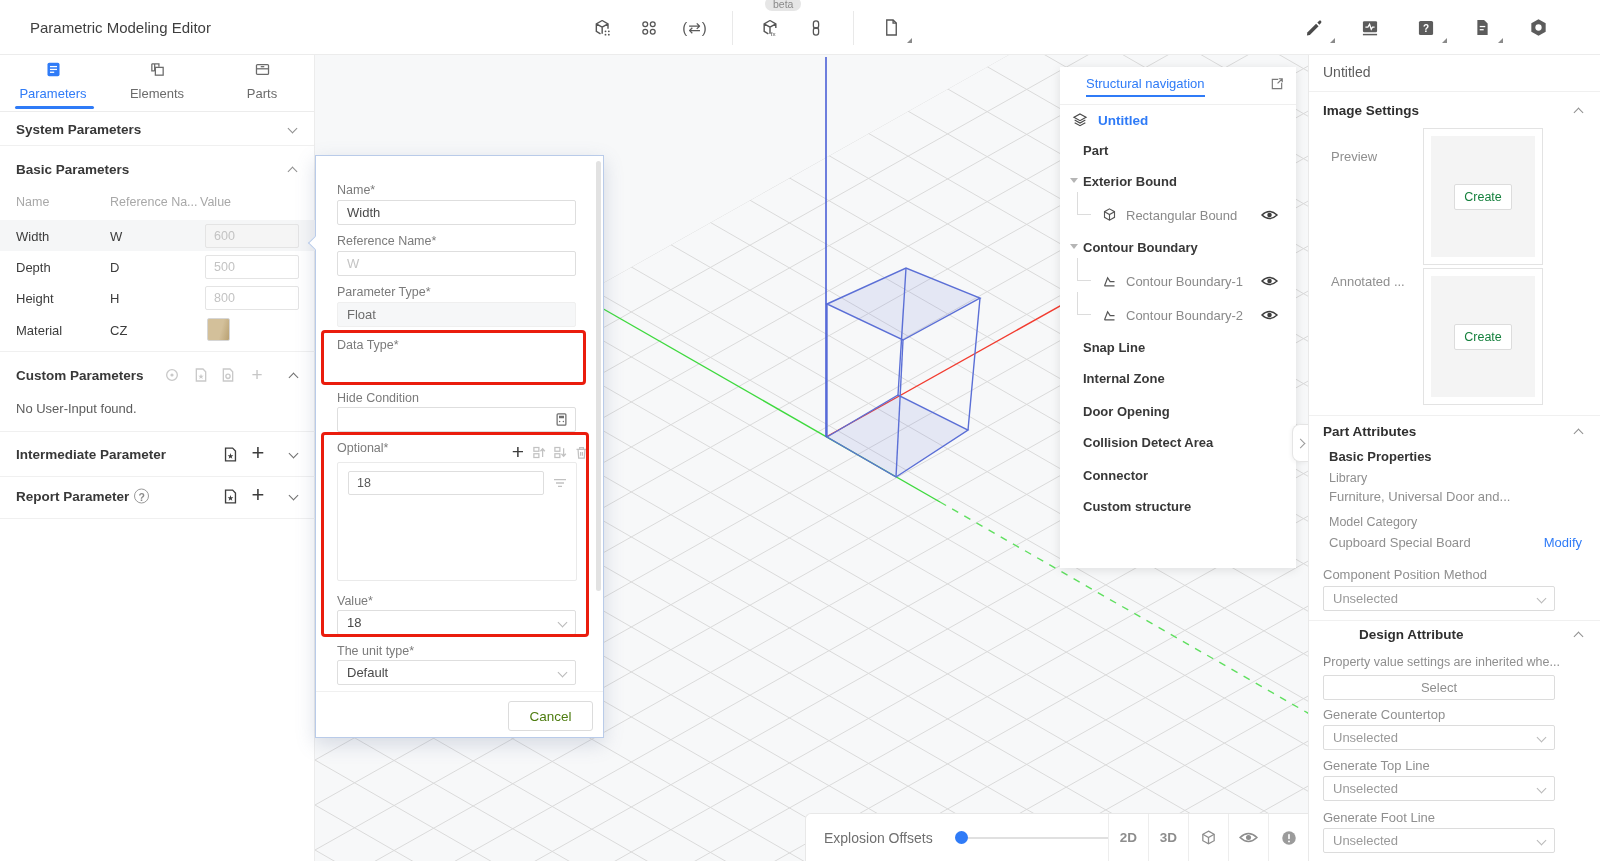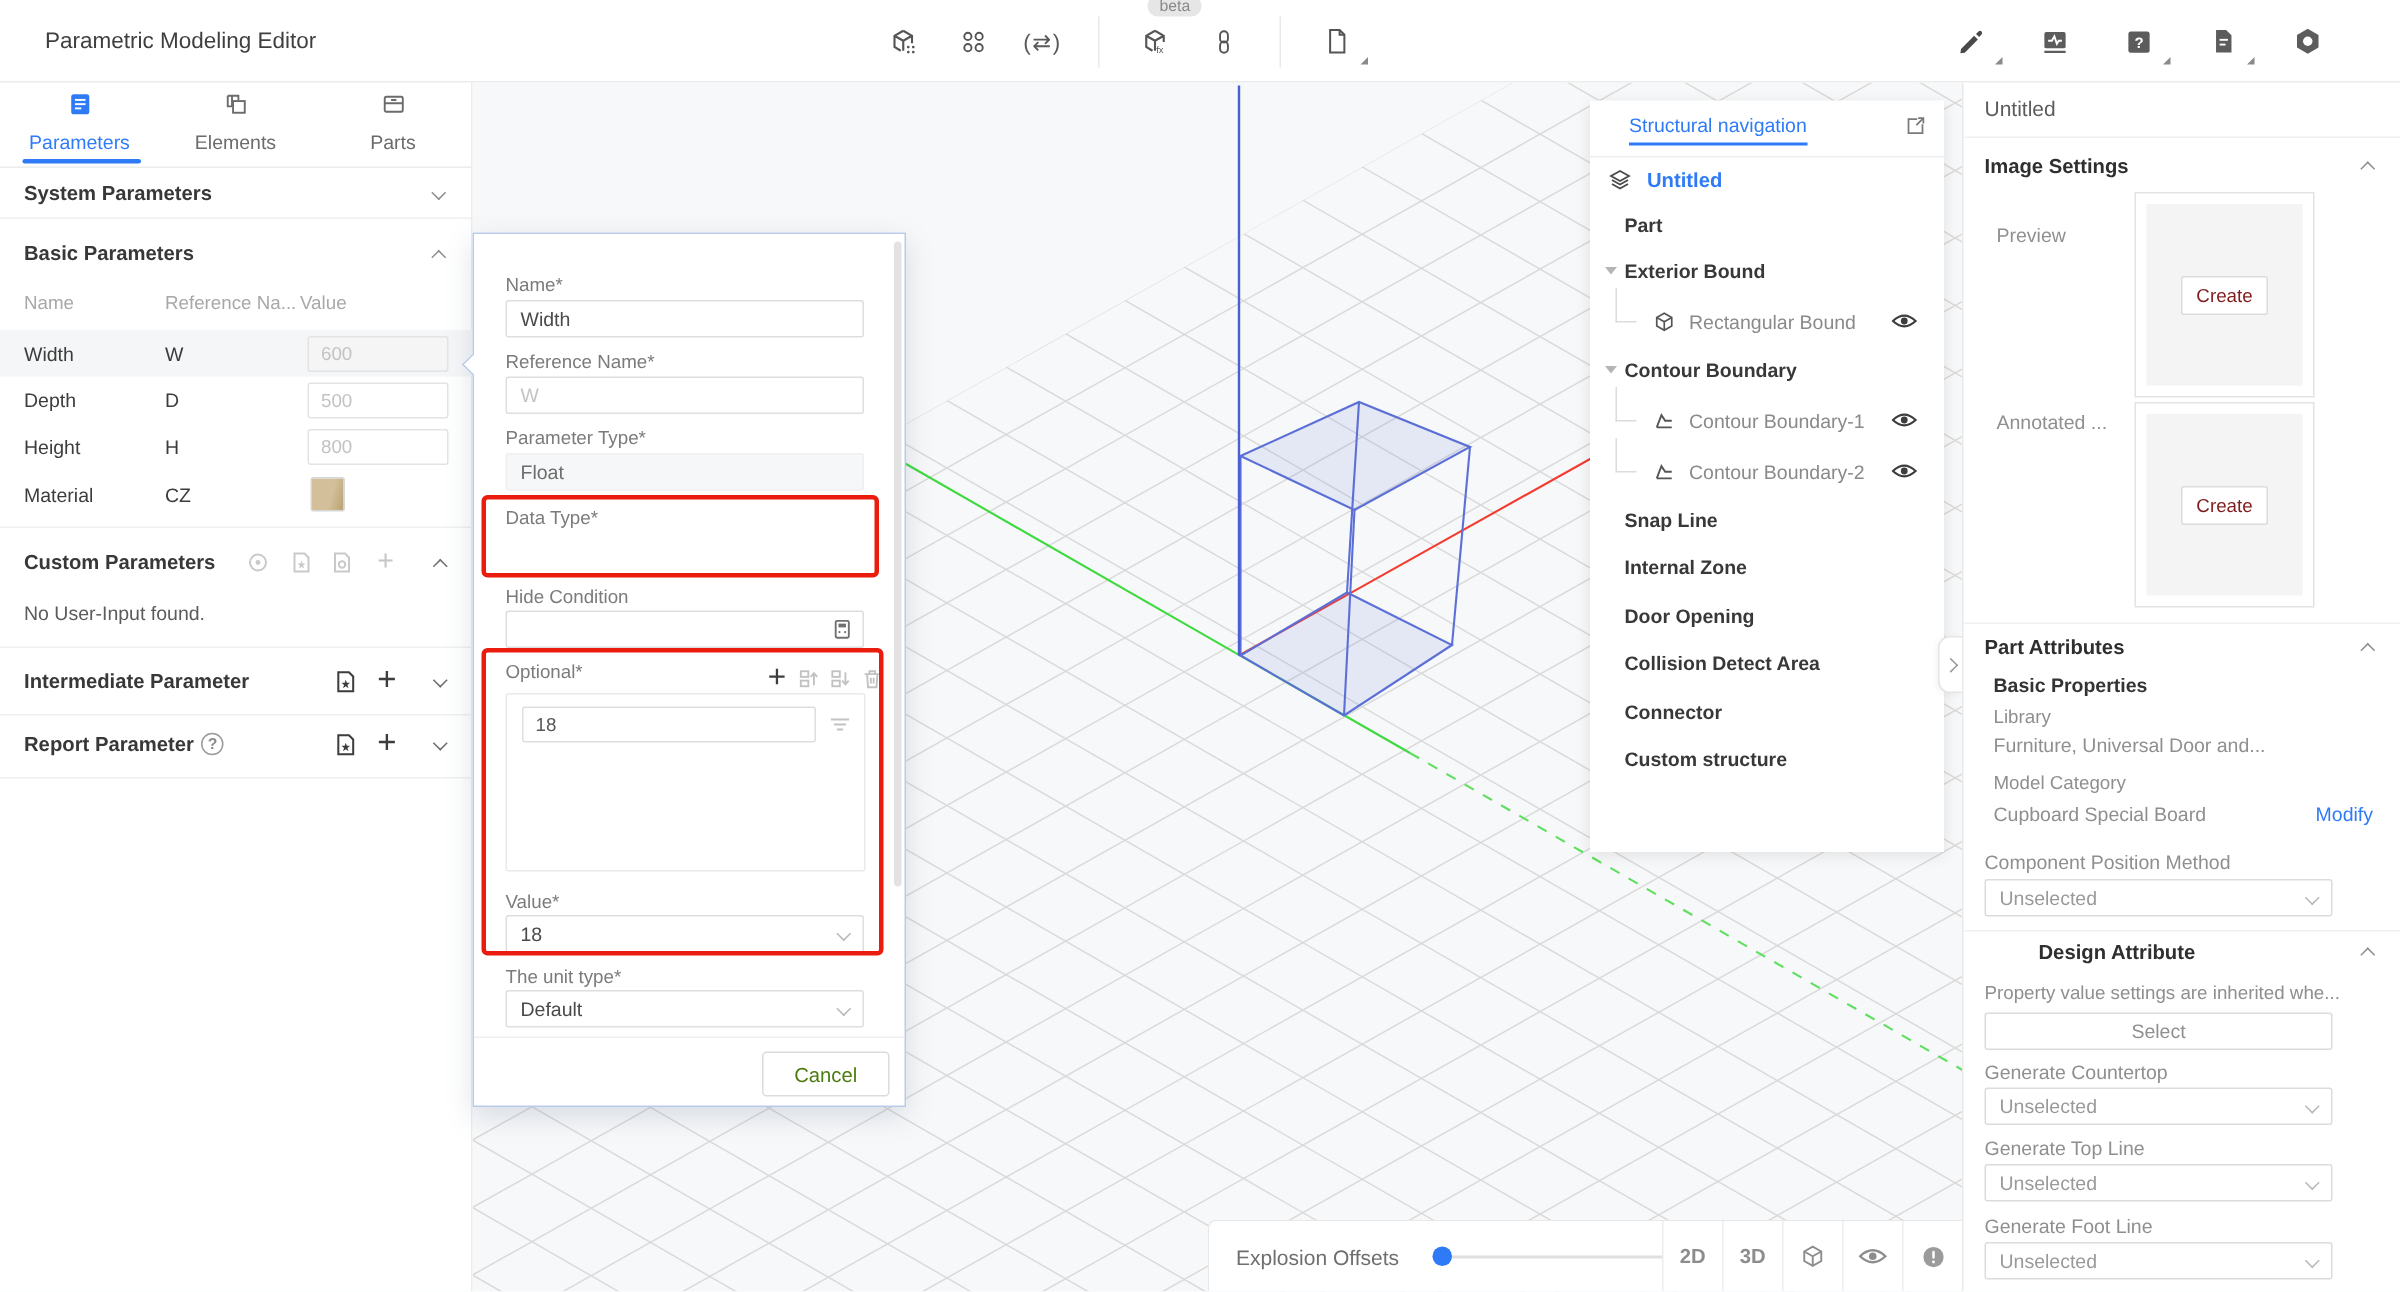--- a/index.html
+++ b/index.html
@@ -67,21 +67,21 @@
   .collapse-tab { position:absolute; right:0; top:369px; width:16px; height:38px; background:#fff; border:1px solid #e5e5e5; border-right:none; border-radius:8px 0 0 8px; display:flex; align-items:center; justify-content:center; z-index:26; cursor:pointer; box-shadow:-1px 1px 4px rgba(0,0,0,.05); }
 
   
   .right-panel { position:absolute; left:1308px; top:55px; width:292px; height:806px; background:#fff; border-left:1px solid #e9e9e9; z-index:20; }
   .rp-title { position:absolute; left:14px; top:9px; font-size:14px; color:#5c5c5c; }
   .rp-h { position:absolute; left:14px; font-size:13.5px; font-weight:700; color:#2f2f2f; }
   .rp-lab { position:absolute; font-size:12.5px; color:#8f8f8f; }
   .rp-chev { position:absolute; right:18px; }
   .img-box { position:absolute; left:114px; width:120px; height:137px; border:1px solid #e3e3e3; background:#fff; padding:7px; }
   .img-box .inner { width:100%; height:100%; background:#f4f4f4; display:flex; align-items:center; justify-content:center; }
-  .create-btn { width:58px; height:26px; background:#fff; border:1px solid #dcdcdc; border-radius:2px; font-size:12.5px; color:#7f1d1d; display:flex; align-items:center; justify-content:center; cursor:pointer; }
+  .create-btn { width:58px; height:26px; background:#fff; border:1px solid #dcdcdc; border-radius:2px; font-size:12.5px; color:#15803d; display:flex; align-items:center; justify-content:center; cursor:pointer; }
   .rp-select { position:absolute; left:14px; width:232px; height:25px; border:1px solid #dcdcdc; border-radius:2px; font-size:13px; color:#9a9a9a; display:flex; align-items:center; padding:0 9px; cursor:pointer; background:#fff; }
   .rp-select .chev { position:absolute; right:9px; top:8px; border-color:#b9b9b9; }
   .rp-divider { position:absolute; left:0; width:100%; height:1px; background:#f0f0f0; }
   .modify-link { position:absolute; right:18px; font-size:13px; color:#2f7bf7; cursor:pointer; }
   .sel-btn { position:absolute; left:14px; width:232px; height:25px; border:1px solid #dcdcdc; border-radius:2px; font-size:13px; color:#8f8f8f; display:flex; align-items:center; justify-content:center; cursor:pointer; }
 
   
   .dialog { position:absolute; left:315px; top:155px; width:289px; height:583px; background:#fff; border:1px solid #b9cbe9; box-shadow:0 6px 18px rgba(90,110,150,.22); z-index:40; }
   .dlg-arrow { position:absolute; left:-6px; top:82px; width:10px; height:10px; background:#fff; border-left:1px solid #b9cbe9; border-bottom:1px solid #b9cbe9; transform:rotate(45deg); }
   .f-label { position:absolute; left:21px; font-size:12.5px; color:#7b7b7b; }

